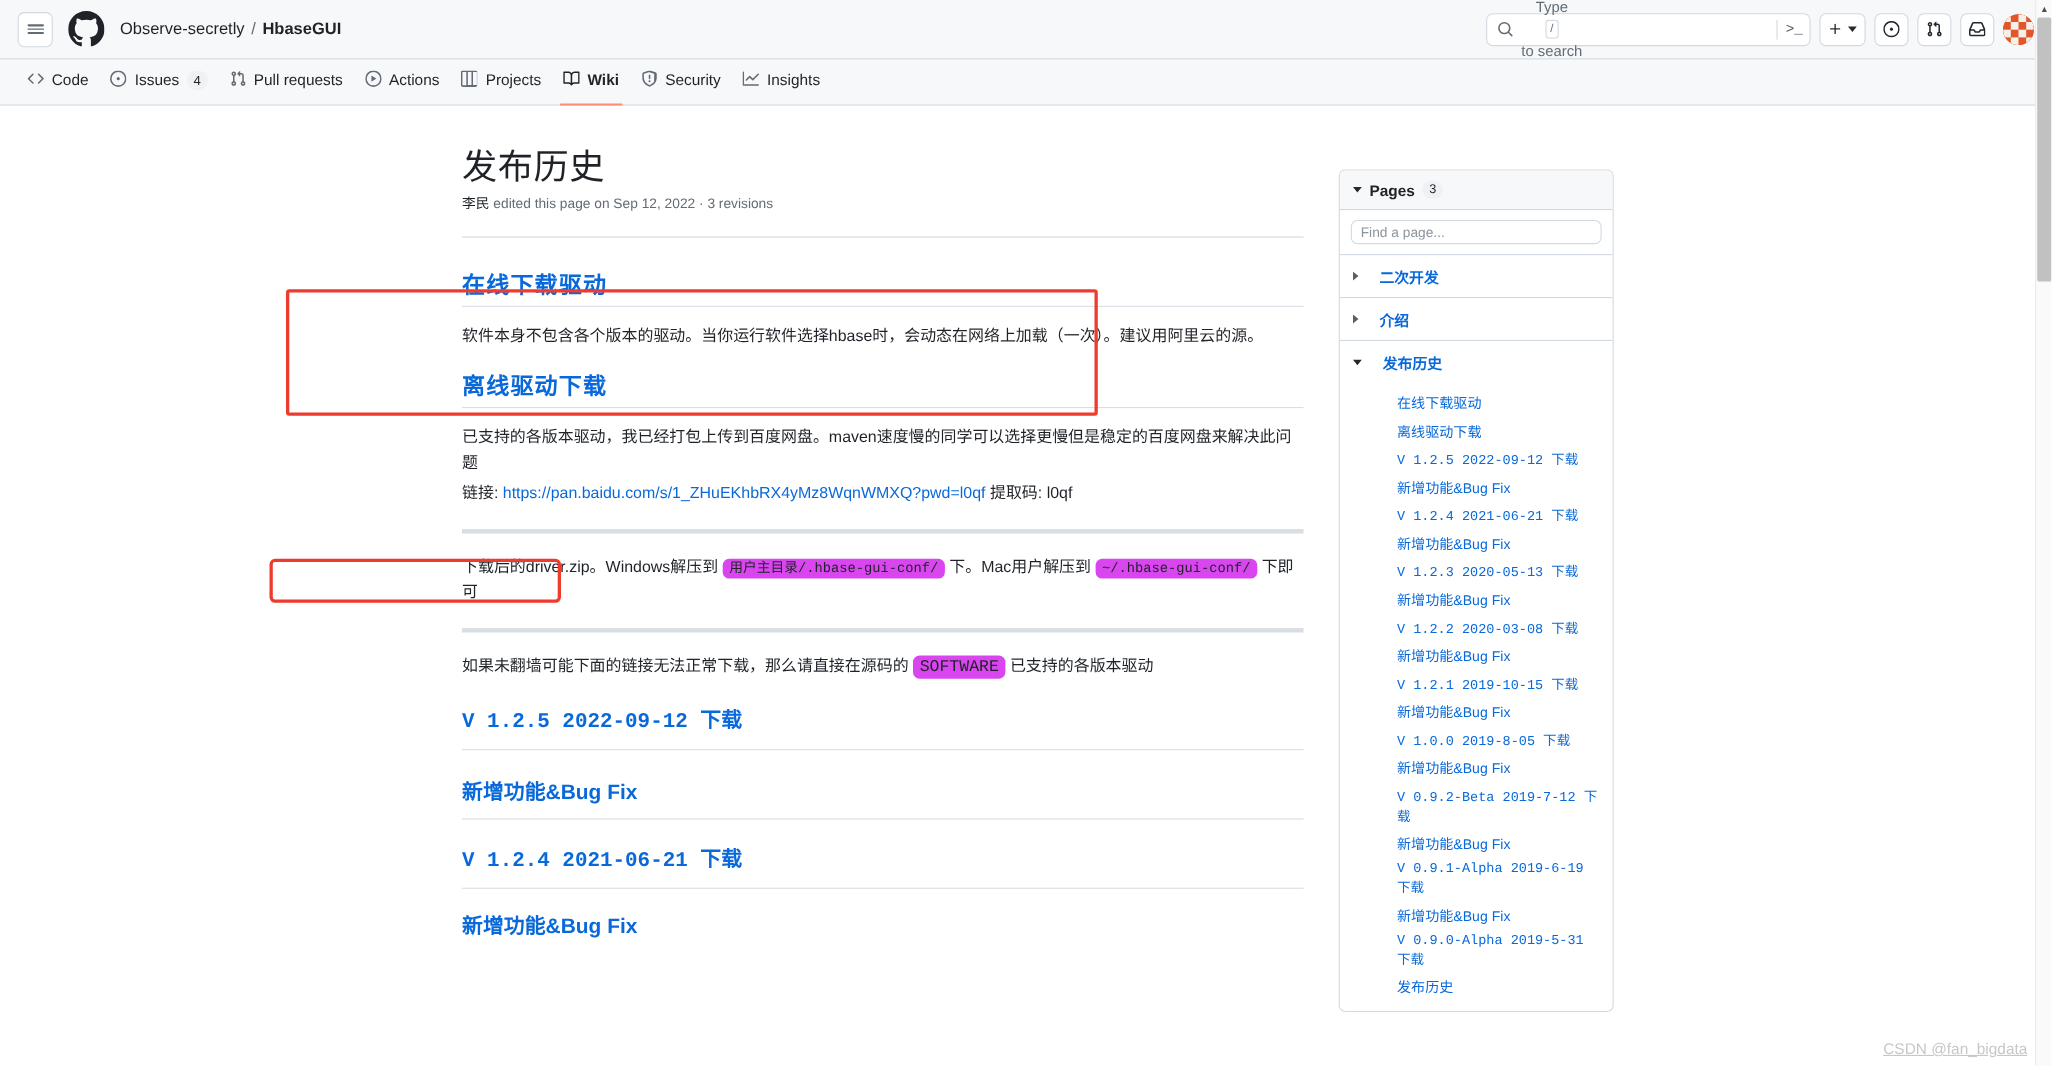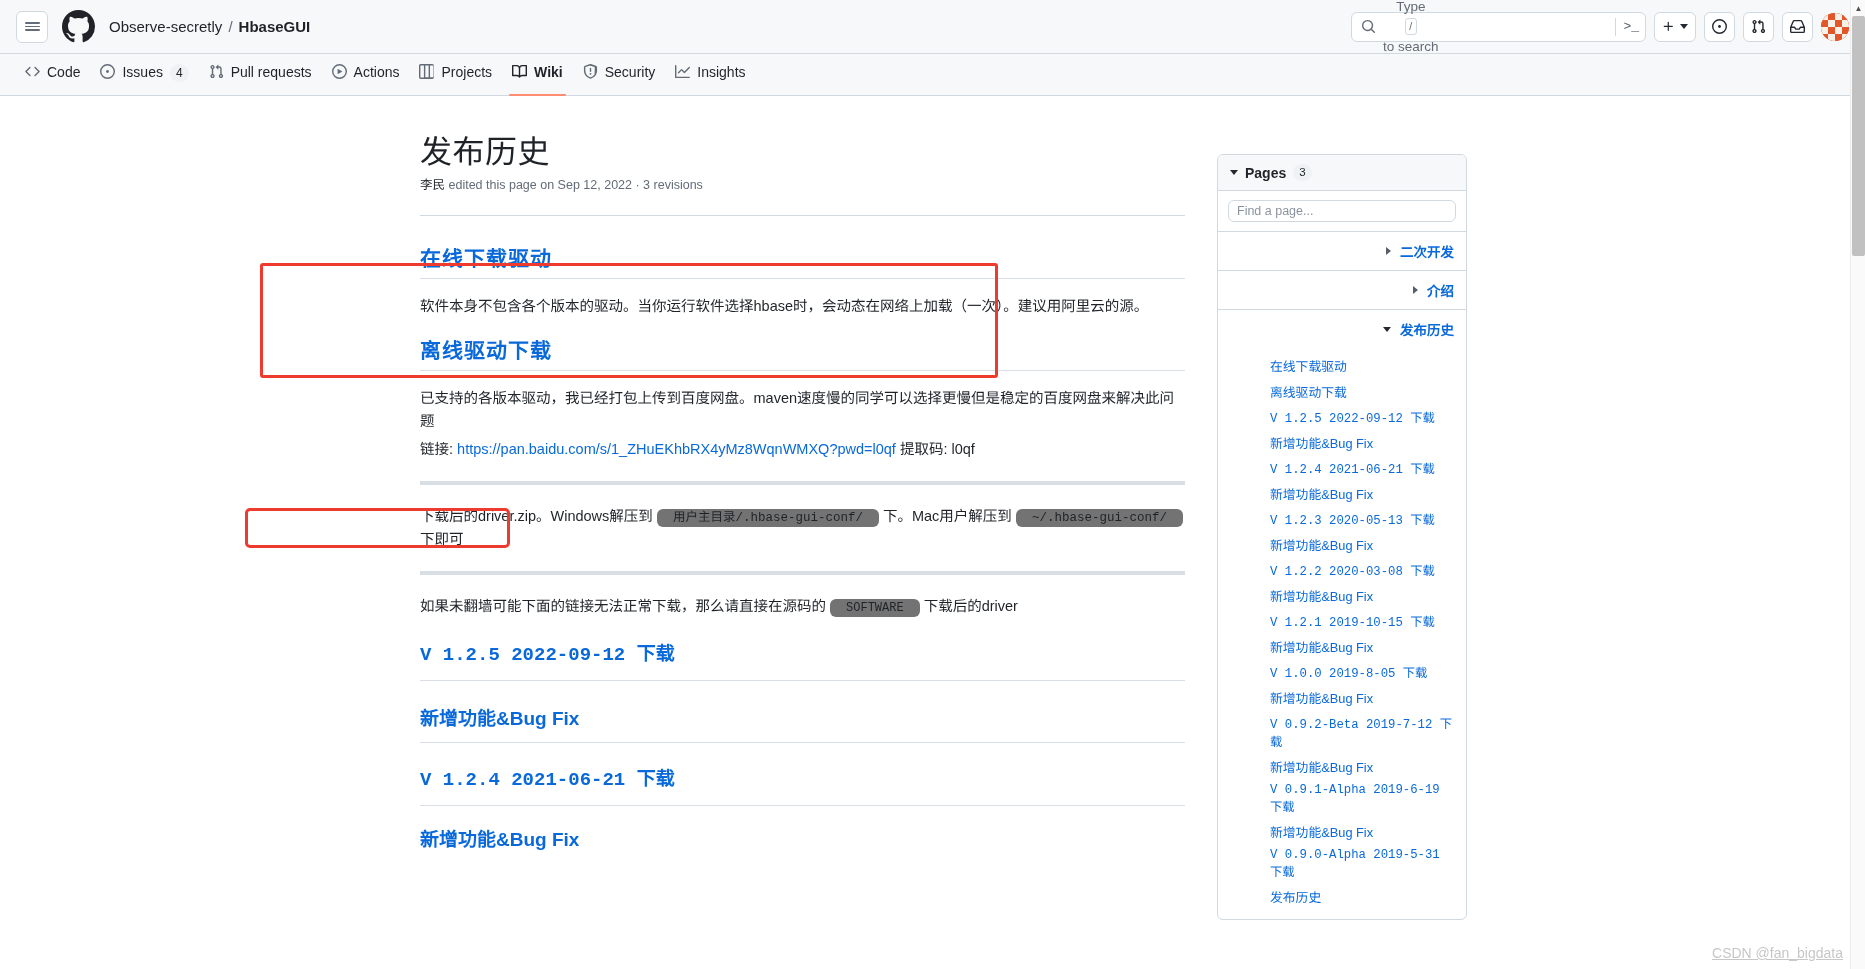--- a/index.html
+++ b/index.html
@@ -87,21 +87,21 @@
   .wiki-sub { font-size:12.5px;color:#636c76;margin-bottom:22px;}
   .wiki-sub .author { color:#1F2328; }
   .hr { height:1px;background:#d1d9e0;border:0;margin:0 0 18px 0; }
 
   .mdblock { position:relative; }
   h2.md { font-size:21px;font-weight:700;color:#0969da;margin:26px 0 4px 0;letter-spacing:1px;}
   h2.md.sub { margin-top:8px; }
   .h2rule { height:1px;background:#d8dee4;margin:6px 0 16px 0; }
   p.md { font-size:14.5px;line-height:1.6;margin:0 0 16px 0;color:#1F2328;}
   code.inline {
-    background:#737373;border-radius:6px;padding:2px 16px;font-family:"Liberation Mono","DejaVu Sans Mono",monospace;
+    background:#d946ef;border-radius:6px;padding:2px 6px;font-family:"Liberation Mono","DejaVu Sans Mono",monospace;
     font-size:12.5px;
   }
   a.md { color:#0969da;text-decoration:none; }
   .thickrule { height:4px;background:#d8dee4;border:0;margin:20px 0; }
 
   h3.ver { font-size:19px;font-weight:700;color:#0969da;margin:20px 0 0 0; font-family:"Liberation Mono","DejaVu Sans Mono",monospace; letter-spacing:0px;}
   h3.feat { font-size:19px;font-weight:700;color:#0969da;margin:22px 0 0 0;}
   ul.md { margin:12px 0 6px 0;padding-left:22px; }
   ul.md li { font-size:14.5px;line-height:1.72;margin:0; }
 
@@ -124,23 +124,22 @@
   .caret-right { width:0;height:0;border-top:4.5px solid transparent;border-bottom:4.5px solid transparent;border-left:5.5px solid #57606a;}
   .caret-right.sm { border-left-color:#57606a; }
   .pgcount { background:#eff2f5;border-radius:10px;padding:0 6px;font-size:11.5px;font-weight:500;line-height:17px;}
   .pages-search { padding:9px 10px;border-bottom:1px solid #d1d9e0; }
   .pages-search input {
     width:100%;height:22px;border:1px solid #d1d9e0;border-radius:6px;
     font-size:12.5px;padding:0 8px;color:#1F2328;font-family:inherit;background:#fff;
   }
   .pages-search input::placeholder { color:#8b949e; }
   .pg-row {
-    display:flex;align-items:center;gap:9px;padding:9px 12px;border-bottom:1px solid #d1d9e0;
+    display:flex;align-items:center;gap:19px;padding:9px 12px;border-bottom:1px solid #d1d9e0;
     cursor:pointer;
-    justify-content:flex-end;
   }
   .pg-row a { color:#0969da;text-decoration:none;font-size:13.5px;font-weight:700; }
   .pg-sublist { padding:4px 0 10px 0; }
   .pg-sub {
     display:block;padding:3.5px 12px 3.5px 52px;color:#0969da;text-decoration:none;font-size:12.8px;
     cursor:pointer;
   }
   .pg-sub.mono { font-family:"Liberation Mono","DejaVu Sans Mono",monospace; font-size:12.3px; }
 
   
@@ -322,22 +321,22 @@
           <code class="inline">用户主目录/.hbase-gui-conf/</code>
           <span>下。Mac用户解压到</span>
           <code class="inline">~/.hbase-gui-conf/</code>
           <span>下即可</span>
         </p>
 
         <hr class="thickrule">
 
         <p class="md" style="margin-bottom:6px">
           <span>如果未翻墙可能下面的链接无法正常下载，那么请直接在源码的</span>
-          <code class="inline" style="font-size:12px">SOFTWARE</code>
-          <span>下载后的driver</span>
+          <code class="inline" style="font-size:15px">SOFTWARE</code>
+          <span>已支持的各版本驱动</span>
         </p>
 
         <h3 class="ver">
           <span>V 1.2.5 2022-09-12 下载</span>
         </h3>
         <div class="h2rule" style="margin-top:14px"></div>
 
         <h3 class="feat">新增功能&amp;Bug Fix</h3>
         <div class="h2rule" style="margin-top:12px"></div>
 

